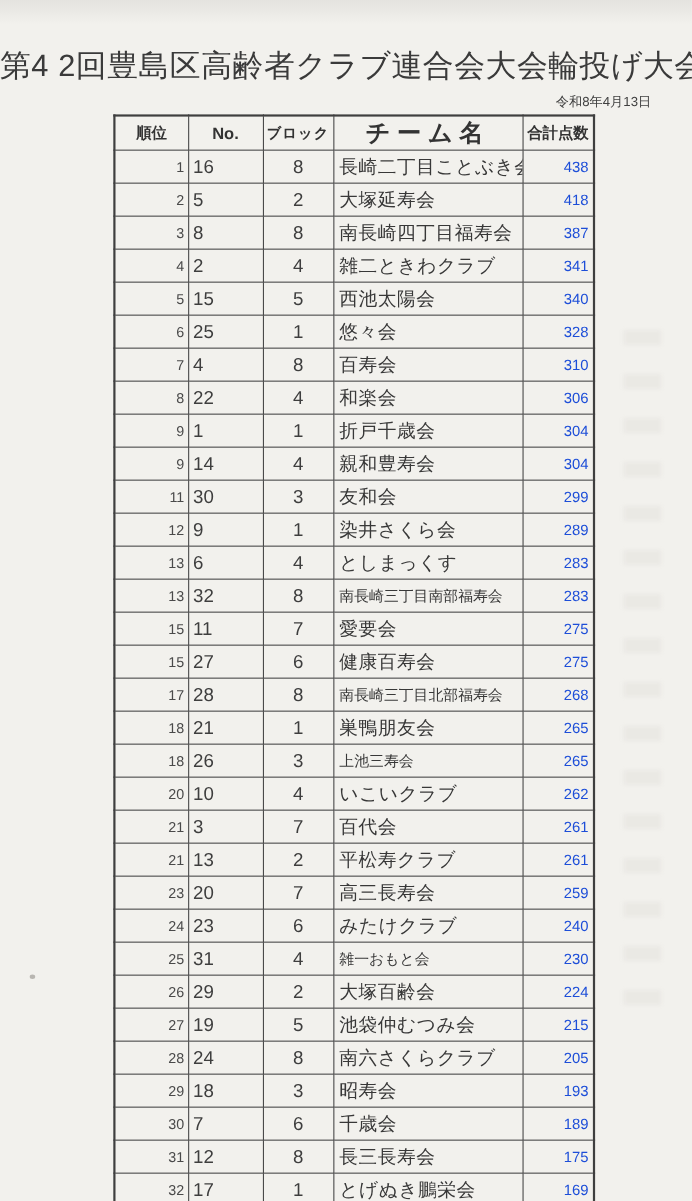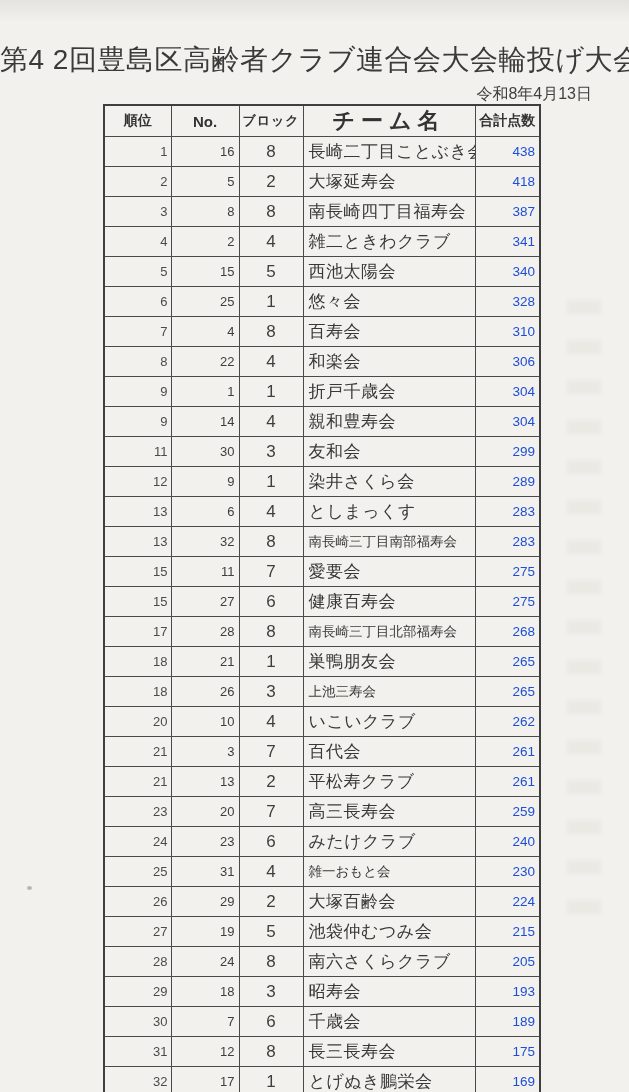--- a/index.html
+++ b/index.html
@@ -28,21 +28,21 @@
   .title{
     position:absolute;top:41px;left:0;width:629px;
     text-align:center;
     font-size:28px;
     letter-spacing:.5px;
     color:#3a3a3a;
     white-space:nowrap;
   }
   .date{
     position:absolute;top:84px;right:37px;
-    font-size:16px;
+    font-size:12px;
     color:#3f3f3f;
   }
   table.results{
     position:absolute;left:103px;top:104px;
     width:436px;
     border-collapse:collapse;
     table-layout:fixed;
     background:transparent;
   }
   table.results,
@@ -60,21 +60,21 @@
   th.h-no{font-size:15px;}
   th.h-block{font-size:13px;letter-spacing:1px;}
   th.h-team{font-size:22px;letter-spacing:6px;}
   th.h-score{font-size:14px;margin-top:40px;}
   td{
     height:29px;padding:0 4px;
     color:#3e3e3e;
     overflow:hidden;white-space:nowrap;
   }
   td.c-rank{text-align:right;font-size:13px;color:#4a4a4a;padding-right:3px;}
-  td.c-no{text-align:right;font-size:13px;}
+  td.c-no{text-align:left;font-size:17px;}
   td.c-block{text-align:center;font-size:17px;}
   td.c-team{text-align:left;font-size:17px;padding-left:5px;letter-spacing:.5px;color:#383838;}
   td.c-team.small{font-size:13.5px;letter-spacing:0;}
   td.c-score{text-align:right;font-size:13.5px;color:#1d4ed8;padding-right:4px;}
 </style>
 </head>
 <body>
 
 <div class="scan-band-top"></div>
 <div class="scan-streaks"></div>

